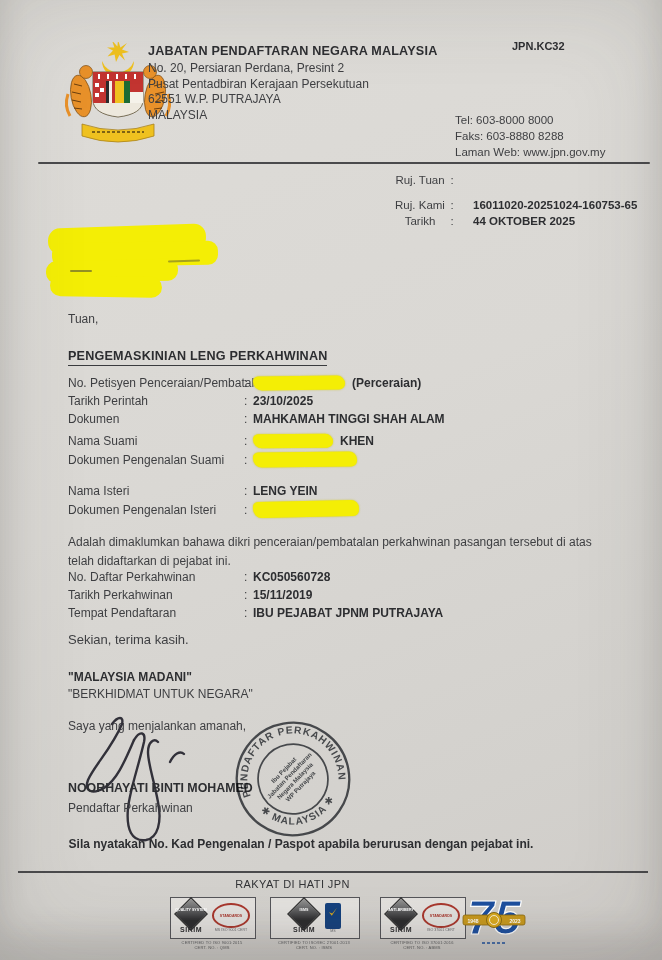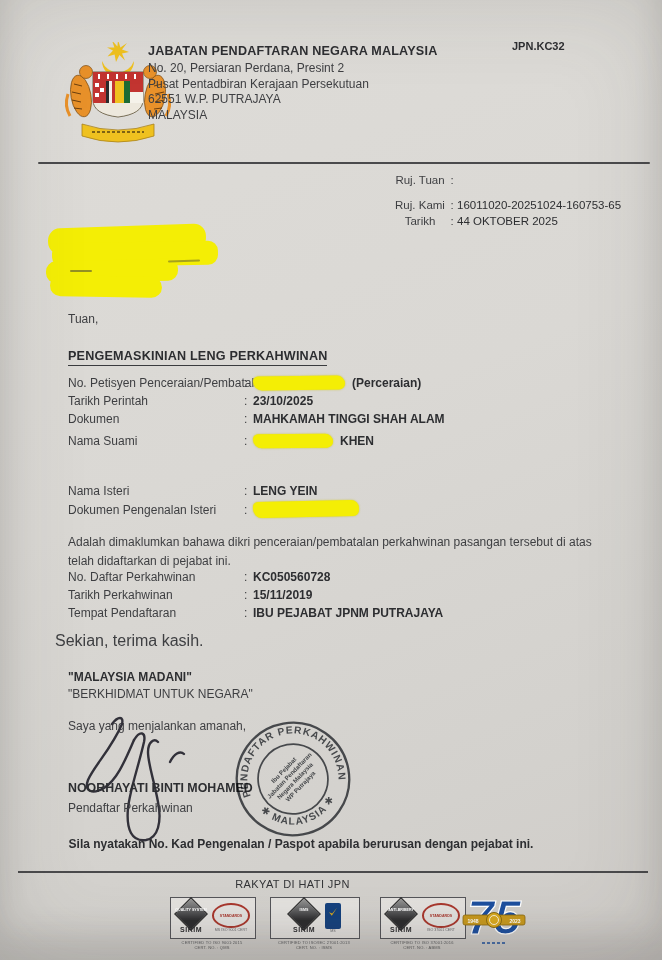--- a/index.html
+++ b/index.html
@@ -17,21 +17,21 @@
   
   .agency-name{left:148px;top:44px;font-size:12.6px;font-weight:700;color:#2d2e31;letter-spacing:.2px;}
   .addr{left:148px;top:61px;font-size:12px;line-height:15.6px;}
   .form-code{left:512px;top:40px;font-size:11px;font-weight:700;color:#2d2e31;}
   .contact{left:455px;top:112px;font-size:11.5px;line-height:16px;}
   .rule-top{left:38px;top:162px;width:612px;height:2px;background:#4a4a4c;border-radius:1px;}
   
   .ref-row{position:absolute;left:393px;font-size:11.5px;white-space:nowrap;text-align:center;}
   .ref-row .lbl{display:inline-block;width:54px;}
   .ref-row .col{display:inline-block;width:10px;}
-  .ref-row .val{font-weight:400;color:#2d2e31;margin-left:0;}
+  .ref-row .val{font-weight:700;color:#2d2e31;margin-left:16px;}
   
   .row{position:absolute;left:68px;font-size:12px;white-space:nowrap;}
   .row .lbl{display:inline-block;width:176px;}
   .row .col{display:inline-block;width:9px;}
   .row .val{font-weight:700;color:#2d2e31;}
   .redact{display:inline-block;background:#f4ee05;border-radius:5px 8px 6px 9px;height:14px;
     vertical-align:-3px;transform:rotate(-.6deg);margin-right:7px;
     box-shadow:0 0 2px rgba(205,196,0,.8);}
   .blob-stroke{position:absolute;background:#f4ee05;}
   .subject{left:68px;top:349px;font-size:12.6px;font-weight:700;color:#2c2d30;
@@ -126,20 +126,25 @@
   </svg>
 
   <div class="abs agency-name nowrap">JABATAN PENDAFTARAN NEGARA MALAYSIA</div>
   <div class="abs addr">
     <div>No. 20, Persiaran Perdana, Presint 2</div>
     <div>Pusat Pentadbiran Kerajaan Persekutuan</div>
     <div>62551 W.P. PUTRAJAYA</div>
     <div>MALAYSIA</div>
   </div>
   <div class="abs form-code">JPN.KC32</div>
+  <div class="abs contact">
+    <div>Tel: 603-8000 8000</div>
+    <div>Faks: 603-8880 8288</div>
+    <div>Laman Web: www.jpn.gov.my</div>
+  </div>
   <div class="abs rule-top"></div>
 
   <div class="ref-row" style="top:174px">
     <span class="lbl">Ruj. Tuan</span><span class="col">:</span><span class="val"></span>
   </div>
   <div class="ref-row" style="top:199px">
     <span class="lbl">Ruj. Kami</span><span class="col">:</span><span class="val">16011020-20251024-160753-65</span>
   </div>
   <div class="ref-row" style="top:215px">
     <span class="lbl">Tarikh</span><span class="col">:</span><span class="val">44 OKTOBER 2025</span>
@@ -163,41 +168,44 @@
   <div class="row" style="top:394px">
     <span class="lbl">Tarikh Perintah</span><span class="col">:</span><span class="val">23/10/2025</span>
   </div>
   <div class="row" style="top:412px">
     <span class="lbl">Dokumen</span><span class="col">:</span><span class="val">MAHKAMAH TINGGI SHAH ALAM</span>
   </div>
 
   <div class="row" style="top:434px">
     <span class="lbl">Nama Suami</span><span class="col">:</span><span class="redact" style="width:80px"></span><span class="val">KHEN</span>
   </div>
+  <div class="row" style="top:452px">
+    <span class="lbl">Dokumen Pengenalan Suami</span><span class="col">:</span><span class="redact" style="width:104px;height:15px"></span>
+  </div>
 
   <div class="row" style="top:484px">
     <span class="lbl">Nama Isteri</span><span class="col">:</span><span class="val">LENG YEIN</span>
   </div>
   <div class="row" style="top:501px">
     <span class="lbl">Dokumen Pengenalan Isteri</span><span class="col">:</span><span class="redact" style="width:106px;height:16px;transform:rotate(-1.2deg)"></span>
   </div>
 
   <div class="abs para">Adalah dimaklumkan bahawa dikri penceraian/pembatalan perkahwinan pasangan tersebut di atas telah didaftarkan di pejabat ini.</div>
 
   <div class="row" style="top:570px">
     <span class="lbl">No. Daftar Perkahwinan</span><span class="col">:</span><span class="val">KC050560728</span>
   </div>
   <div class="row" style="top:588px">
     <span class="lbl">Tarikh Perkahwinan</span><span class="col">:</span><span class="val">15/11/2019</span>
   </div>
   <div class="row" style="top:606px">
     <span class="lbl">Tempat Pendaftaran</span><span class="col">:</span><span class="val">IBU PEJABAT JPNM PUTRAJAYA</span>
   </div>
 
-  <div class="abs" style="left:55px;top:632px;font-size:16px">Sekian,  terima kasih.</div>
+  <div class="abs" style="left:68px;top:632px;font-size:13px">Sekian,  terima kasih.</div>
   <div class="abs b" style="left:68px;top:670px;font-size:12px">"MALAYSIA MADANI"</div>
   <div class="abs" style="left:68px;top:687px;font-size:12px">"BERKHIDMAT UNTUK NEGARA"</div>
   <div class="abs" style="left:68px;top:719px;font-size:12px">Saya yang menjalankan amanah,</div>
 
   <svg class="abs" style="left:60px;top:690px" width="170" height="180" viewBox="0 0 170 180">
     <g fill="none" stroke="#32313a" stroke-width="2.4" stroke-linecap="round">
       <path d="M 52,34 C 58,26 64,26 62,34 C 52,58 34,76 28,90 C 24,101 32,105 44,98 C 58,89 66,68 74,50"></path>
       <path d="M 74,50 C 80,40 86,42 84,52 C 78,78 70,100 68,118 C 66,140 72,152 86,150 C 98,148 102,132 98,112 C 94,90 88,74 88,62 C 88,52 94,48 98,52"></path>
       <path d="M 110,72 C 114,64 120,60 124,64"></path>
     </g>

